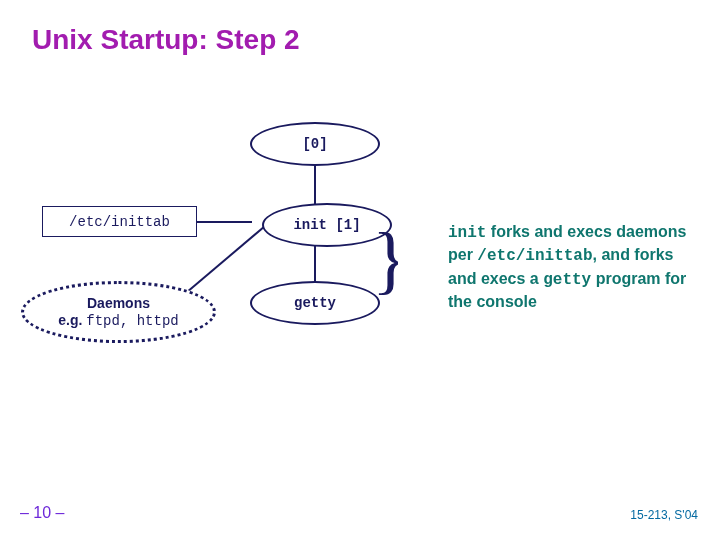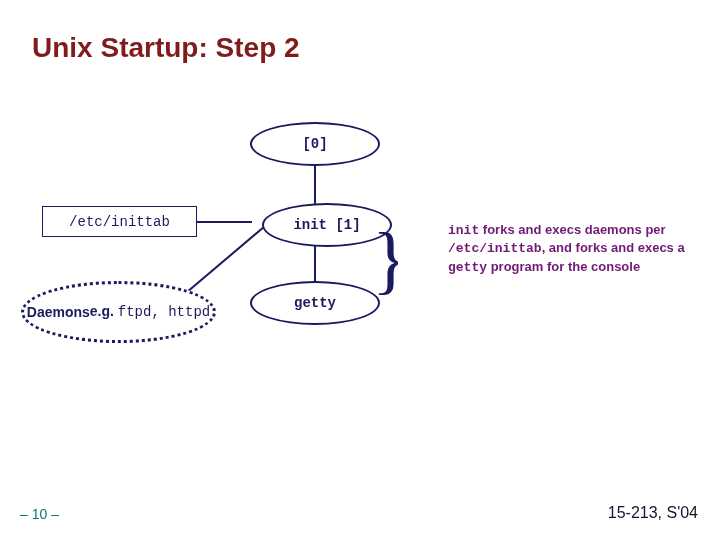--- a/index.html
+++ b/index.html
@@ -14,24 +14,24 @@
     overflow: hidden;
   }
   #slide {
     position: relative;
     width: 720px;
     height: 540px;
   }
   #title {
     position: absolute;
     left: 32px;
-    top: 32px;
+    top: 24px;
     font-size: 28px;
     font-weight: bold;
-    color: #7f1d1d;
+    color: #a21caf;
     letter-spacing: 0px;
     white-space: nowrap;
   }
   .mono {
     font-family: "Liberation Mono", monospace;
   }
   
   .ellipse {
     position: absolute;
     border: 2px solid #1a1a5e;
@@ -65,21 +65,21 @@
     height: 44px;
   }
   #daemons {
     left: 21px;
     top: 281px;
     width: 195px;
     height: 62px;
     border-style: dotted;
     border-width: 3px;
     border-color: #1a1a5e;
-    flex-direction: row;
+    flex-direction: column;
     font-family: "Liberation Sans", sans-serif;
     font-size: 14px;
     line-height: 1.2;
     color: #1a1a5e;
   }
   #daemons .line1 {
     font-weight: bold;
   }
   #daemons .line2 {
     font-weight: bold;
@@ -147,42 +147,42 @@
     font-size: 76px;
     line-height: 80px;
     overflow: hidden;
   }
   
   #annotation {
     position: absolute;
     left: 448px;
     top: 221px;
     width: 250px;
-    font-size: 13px;
-    font-weight: bold;
-    color: #701a75;
+    font-size: 16px;
+    font-weight: bold;
+    color: #0f766e;
     line-height: 1.34;
   }
   #annotation .mono {
     font-weight: bold;
   }
   
   #page-num {
     position: absolute;
     left: 20px;
     bottom: 18px;
-    font-size: 14px;
-    color: #0f766e;
+    font-size: 16px;
+    color: #6d28d9;
   }
   #footer-right {
     position: absolute;
     right: 22px;
     bottom: 18px;
-    font-size: 16px;
-    color: #0f172a;
+    font-size: 12px;
+    color: #0369a1;
   }
 </style>
 </head>
 <body>
 
 <div id="slide">
 
   <div id="title">Unix Startup: Step 2</div>
 
   <div class="line" id="line-0-init"></div>

